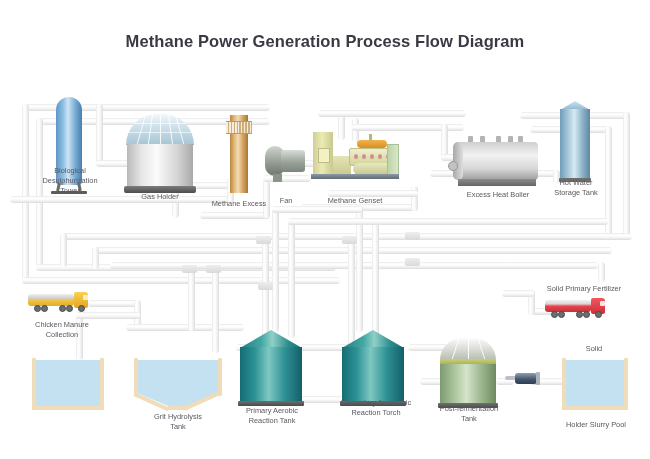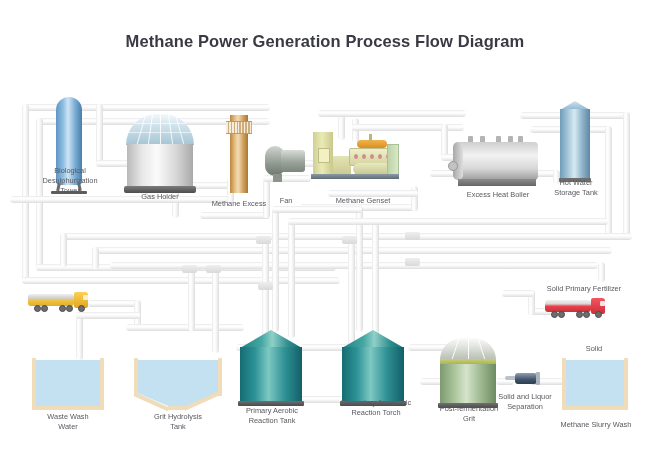--- a/index.html
+++ b/index.html
@@ -284,21 +284,21 @@
         <i style="left:20px;"></i>
       <i style="left:28px;"></i>
         <i style="left:36px;"></i>
     </div>
     <div class="gs-top"></div>
     <div class="gs-stack"></div>
     <div class="gs-gen"></div>
     <div class="gs-rad"></div>
     <div class="gs-base"></div>
   </div>
-  <div class="lbl" style="left:320px;top:196px;width:86px;">Methane Genset</div>
+  <div class="lbl" style="left:312px;top:196px;width:86px;">Methane Genset</div>
 
   <div class="eq" style="left:456px;top:134px;width:82px;height:54px;">
     <div class="bl-st" style="left:12px;"></div>
     <div class="bl-st" style="left:24px;"></div>
     <div class="bl-st" style="left:40px;"></div>
     <div class="bl-st" style="left:52px;"></div>
     <div class="bl-st" style="left:62px;"></div>
     <div class="bl-body"></div>
     <div class="bl-cap"></div>
     <div class="bl-knob"></div>
@@ -319,29 +319,29 @@
          background:linear-gradient(180deg,#efefef,#cfcfcf 35%,#f0c23f 55%,#e0ae2a 100%);"></div>
     <div class="tk-cab" style="left:46px;top:0;width:14px;height:16px;
          background:linear-gradient(180deg,#fbd054,#e4a51f);"></div>
     <div style="position:absolute;left:55px;top:3px;width:5px;height:5px;background:#fdf0c0;border-radius:1px;"></div>
     <div class="wheel" style="left:6px;top:13px;"></div>
     <div class="wheel" style="left:13px;top:13px;"></div>
     <div class="wheel" style="left:31px;top:13px;"></div>
     <div class="wheel" style="left:38px;top:13px;"></div>
     <div class="wheel" style="left:50px;top:13px;"></div>
   </div>
+  <div class="lbl" style="left:18px;top:320px;width:88px;">Chicken Manure
+Collection</div>
 
   <div class="eq" style="left:32px;top:358px;width:72px;height:52px;">
     <div class="pool-water" style="left:3px;top:2px;width:66px;height:48px;"></div>
     <div class="pool-wall" style="left:0;top:0;width:4px;height:52px;"></div>
     <div class="pool-wall" style="left:68px;top:0;width:4px;height:52px;"></div>
     <div class="pool-wall" style="left:0;top:48px;width:72px;height:4px;"></div>
   </div>
-  <div class="lbl" style="left:30px;top:412px;width:76px;">Waste Wash
-Water</div>
 
   <div class="eq" style="left:134px;top:358px;width:88px;height:52px;">
     <div style="position:absolute;left:3px;top:2px;width:82px;height:46px;background:#c3e1f0;
          clip-path:polygon(0 0,100% 0,100% 72%,62% 100%,38% 100%,0 72%);"></div>
     <div class="pool-wall" style="left:0;top:0;width:4px;height:38px;"></div>
     <div class="pool-wall" style="left:84px;top:0;width:4px;height:38px;"></div>
     <div class="pool-wall" style="left:0;top:34px;width:38px;height:4px;transform:rotate(24deg);transform-origin:left center;"></div>
     <div class="pool-wall" style="left:50px;top:49px;width:38px;height:4px;transform:rotate(-24deg);transform-origin:left center;"></div>
     <div class="pool-wall" style="left:34px;top:48px;width:20px;height:4px;"></div>
   </div>
@@ -368,29 +368,27 @@
     <div class="pf-dome">
       <div class="mer"></div>
       <div class="mer" style="left:26%;transform:skewX(-18deg);"></div>
       <div class="mer" style="left:74%;transform:skewX(18deg);"></div>
     </div>
     <div class="pf-band"></div>
     <div class="pf-body"></div>
     <div class="pf-base"></div>
   </div>
   <div class="lbl" style="left:430px;top:404px;width:78px;">Post-fermentation
-Grit</div>
+Tank</div>
 
   <div class="eq" style="left:505px;top:371px;width:36px;height:16px;">
     <div class="sp-shaft"></div>
     <div class="sp-body"></div>
     <div class="sp-tail"></div>
   </div>
-  <div class="lbl" style="left:486px;top:392px;width:78px;">Solid and Liquor
-Separation</div>
 
   <div class="lbl" style="left:522px;top:284px;width:124px;">Solid Primary Fertilizer</div>
   <div class="eq" style="left:545px;top:298px;width:68px;height:22px;">
     <div class="tk-tank" style="left:0;top:2px;width:46px;height:12px;
          background:linear-gradient(180deg,#f2f2f2,#d8d8d8 32%,#e8424a 52%,#c5323b 100%);"></div>
     <div class="tk-cab" style="left:46px;top:0;width:14px;height:16px;
          background:linear-gradient(180deg,#f3565e,#cd2f38);"></div>
     <div style="position:absolute;left:55px;top:3px;width:5px;height:5px;background:#fae3e4;border-radius:1px;"></div>
     <div class="wheel" style="left:6px;top:13px;"></div>
     <div class="wheel" style="left:13px;top:13px;"></div>
@@ -399,15 +397,15 @@
     <div class="wheel" style="left:50px;top:13px;"></div>
   </div>
 
   <div class="lbl" style="left:556px;top:344px;width:76px;">Solid</div>
   <div class="eq" style="left:562px;top:358px;width:66px;height:52px;">
     <div class="pool-water" style="left:3px;top:2px;width:60px;height:48px;"></div>
     <div class="pool-wall" style="left:0;top:0;width:4px;height:52px;"></div>
     <div class="pool-wall" style="left:62px;top:0;width:4px;height:52px;"></div>
     <div class="pool-wall" style="left:0;top:48px;width:66px;height:4px;"></div>
   </div>
-  <div class="lbl" style="left:548px;top:420px;width:96px;">Methane Slurry Wash</div>
+  <div class="lbl" style="left:548px;top:420px;width:96px;">Holder Slurry Pool</div>
 
 </div>
 
 </body></html>

